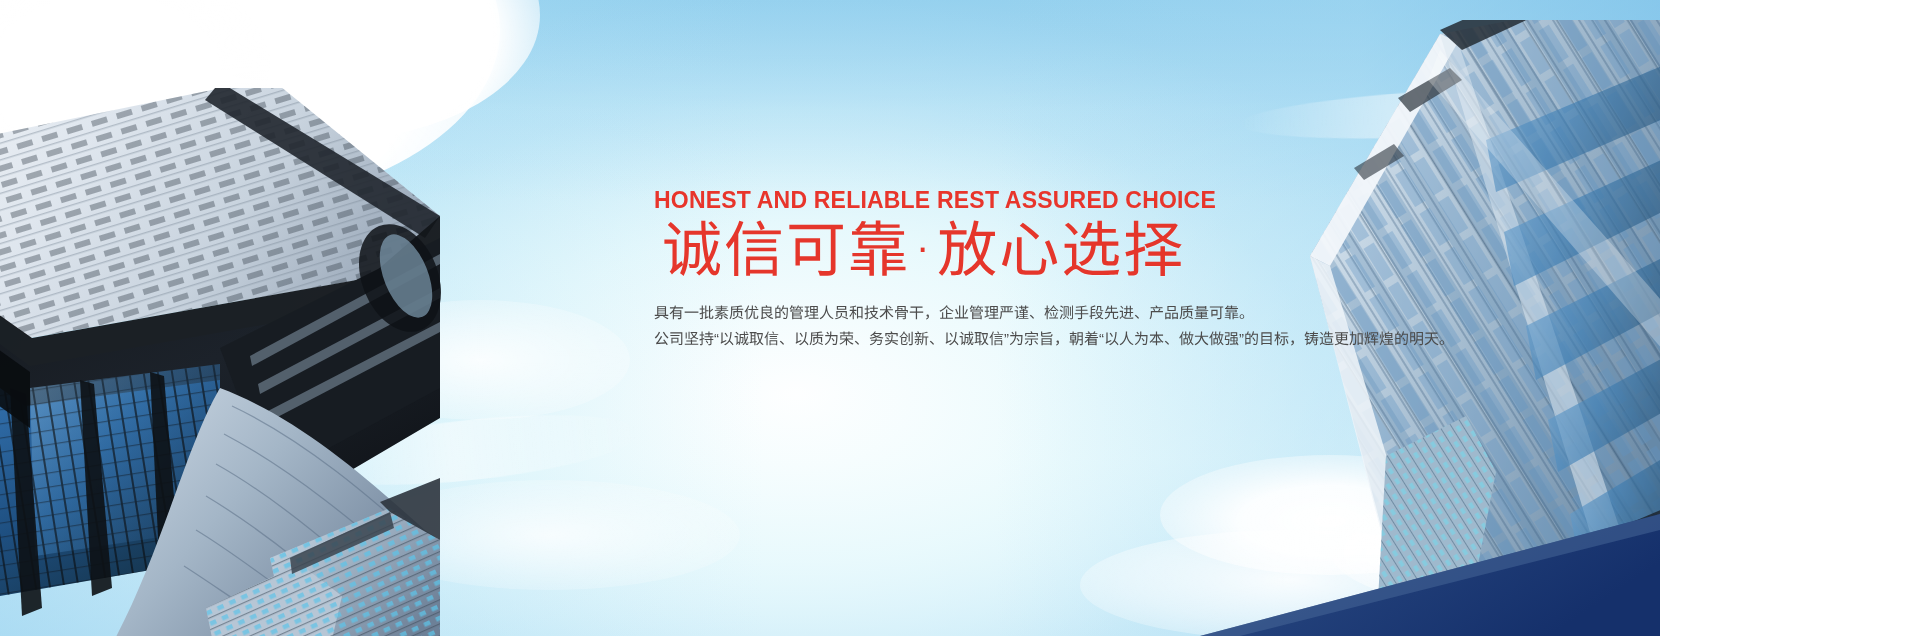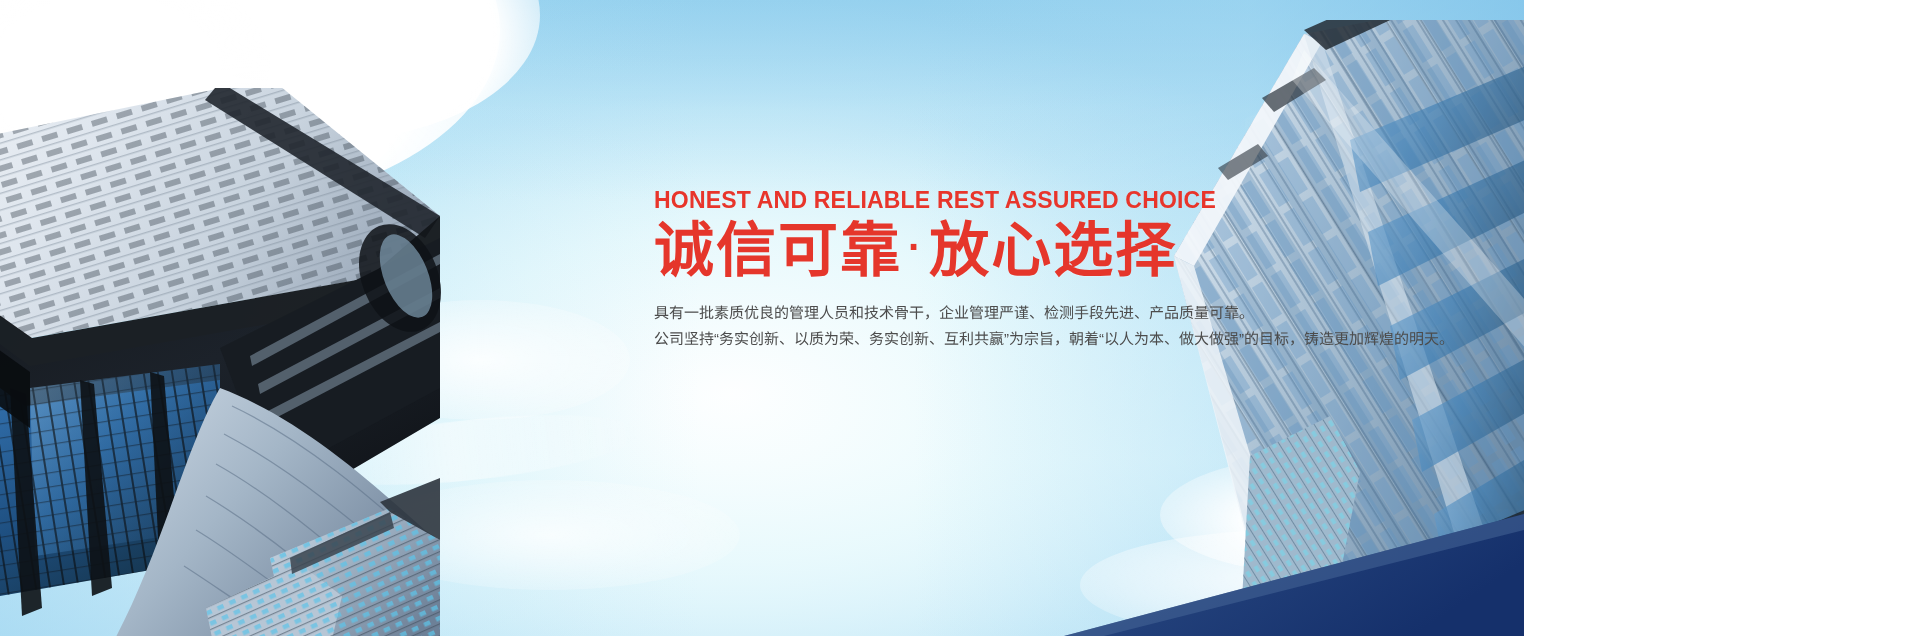--- a/index.html
+++ b/index.html
@@ -7,21 +7,21 @@
     margin: 0;
     padding: 0;
     background: #ffffff;
   }
   body {
     font-family: "Liberation Sans", "DejaVu Sans", sans-serif;
   }
 
   .banner {
     position: relative;
-    width: 1524px;
+    width: 1660px;
     height: 636px;
     overflow: hidden;
     background: #86efac;
   }
 
   
   .sky-base {
     position: absolute;
     inset: 0;
     background:
@@ -212,25 +212,25 @@
     font-size: 23px;
     font-weight: 700;
     letter-spacing: 0.2px;
     line-height: 1.1;
     white-space: nowrap;
     margin: 0 0 6px 0;
   }
   .headline {
     color: #e5362b;
     font-size: 60px;
-    font-weight: 700;
+    font-weight: 400;
     line-height: 1.08;
     letter-spacing: 2px;
     white-space: nowrap;
-    margin: 0 0 16px 0;
+    margin: 0 0 16px 8px;
     text-shadow: 0 1px 0 rgba(255,255,255,0.25);
   }
   .headline .sep {
     font-size: 40px;
     vertical-align: 10px;
     padding: 0 6px;
   }
   .desc {
     color: #4c4c4c;
     font-size: 15px;
@@ -459,17 +459,17 @@
 
   <div class="copy">
     <div class="tagline-en">HONEST AND RELIABLE  REST ASSURED CHOICE</div>
 
     <h1 class="headline">
       <span>诚信可靠</span><span class="sep">·</span><span>放心选择</span>
     </h1>
 
     <p class="desc">
       <span class="desc-line">具有一批素质优良的管理人员和技术骨干，企业管理严谨、检测手段先进、产品质量可靠。</span>
-      <span class="desc-line">公司坚持“务实创新、以质为荣、务实创新、互利共赢”为宗旨，朝着“以人为本、做大做强”的目标，铸造更加辉煌的明天。</span>
+      <span class="desc-line">公司坚持“以诚取信、以质为荣、务实创新、以诚取信”为宗旨，朝着“以人为本、做大做强”的目标，铸造更加辉煌的明天。</span>
     </p>
   </div>
 
 </div>
 
 </body></html>

